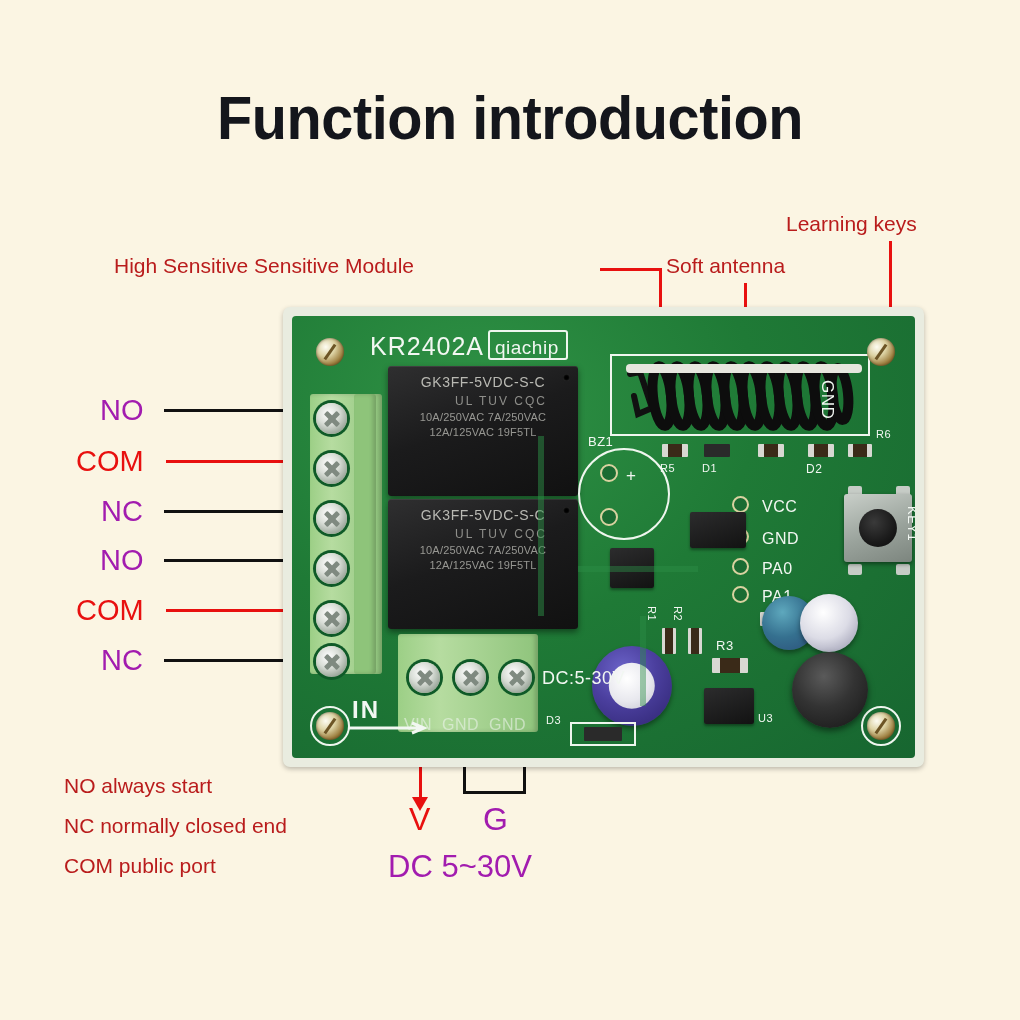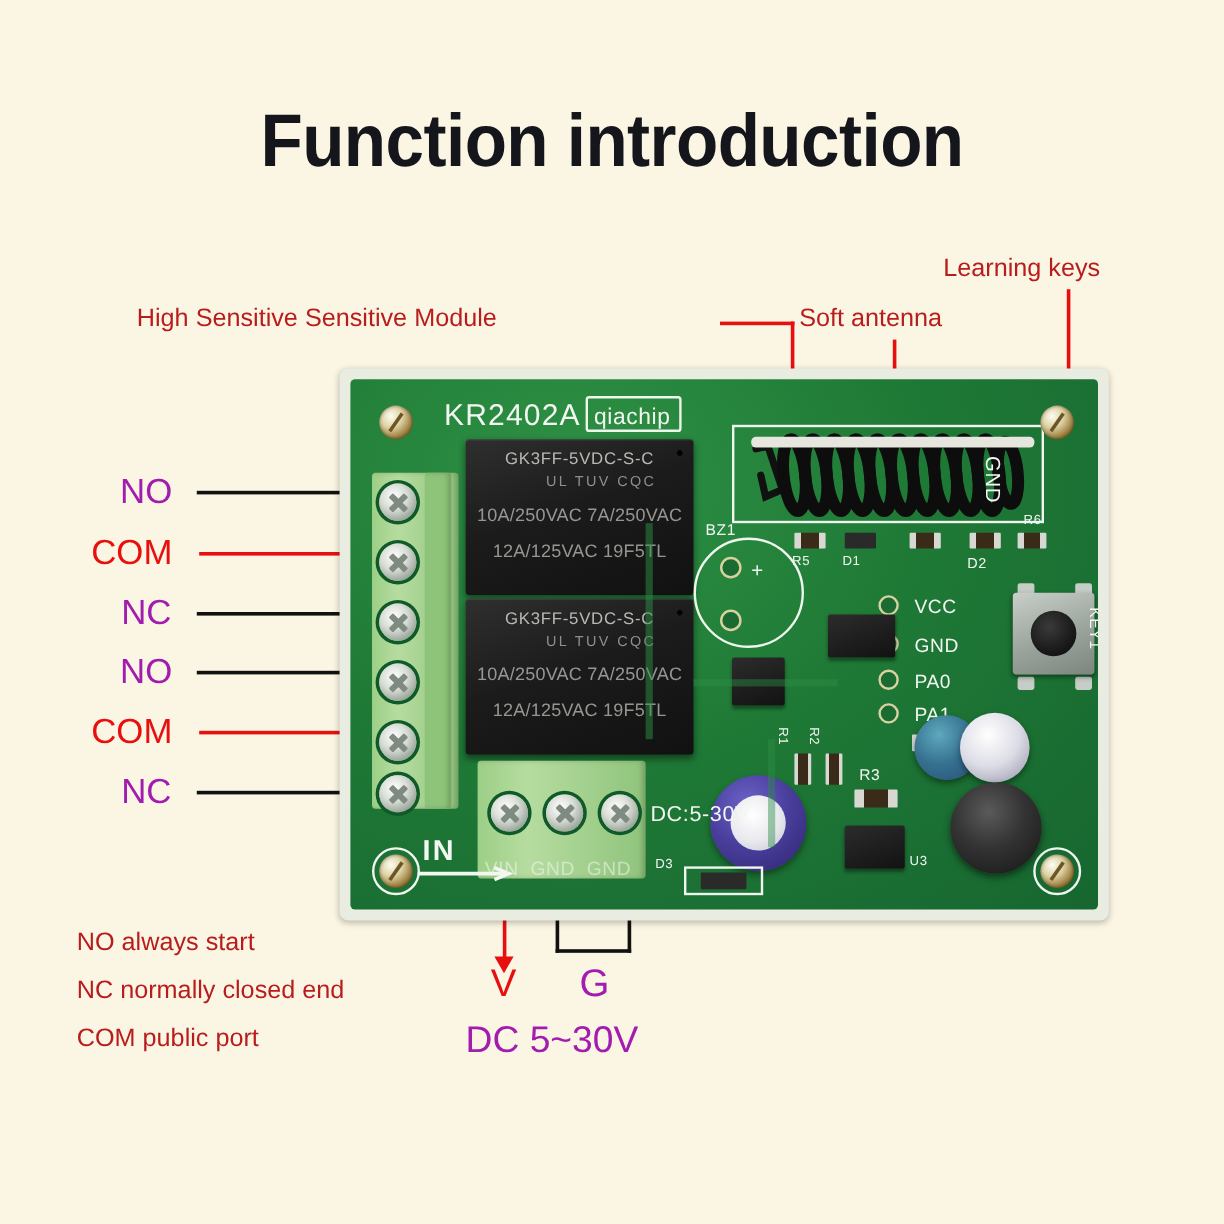--- a/index.html
+++ b/index.html
@@ -117,21 +117,21 @@
     position: absolute;
     background: linear-gradient(160deg,#2f2f30 0%,#1b1b1c 45%,#111 100%);
     border-radius: 3px;
     box-shadow: 0 3px 6px rgba(0,0,0,.45), inset 0 1px 0 rgba(255,255,255,.09);
     color: #b9b9b3;
     font-size: 14px;
     text-align: center;
     padding-top: 8px;
     letter-spacing: .6px;
   }
-  .relay .mk { font-size: 15px; opacity: .78; margin-top: 13px; letter-spacing:.2px;}
+  .relay .mk { font-size: 11px; opacity: .78; margin-top: 3px; letter-spacing:.2px;}
   .relay .certs { font-size: 12px; opacity: .72; margin-top: 4px; letter-spacing:2px;padding-left:36px;}
   .relay::after {
     content:''; position:absolute; right:8px; top:8px; width:7px; height:7px;
     border-radius:50%; background:#000; box-shadow: inset 0 0 2px #555;
   }
 
   
   #antenna { position: absolute; }
   
   .ecap {
@@ -300,21 +300,21 @@
       <div class="silk" style="left:334px; top:150px; font-size:17px;">+</div>
 
       <div class="smd res" style="left:370px; top:128px; width:26px; height:13px;"></div>
       <div class="silk" style="left:368px; top:146px; font-size:11px;">R5</div>
       <div class="smd dark" style="left:412px; top:128px; width:26px; height:13px;"></div>
       <div class="silk" style="left:410px; top:146px; font-size:11px;">D1</div>
       <div class="smd res" style="left:466px; top:128px; width:26px; height:13px;"></div>
       <div class="smd res" style="left:516px; top:128px; width:26px; height:13px;"></div>
       <div class="silk" style="left:514px; top:146px; font-size:12px;text-align:right;">D2</div>
       <div class="smd res" style="left:556px; top:128px; width:24px; height:13px;"></div>
-      <div class="silk" style="left:561px; top:112px; font-size:11px;">R6</div>
+      <div class="silk" style="left:584px; top:112px; font-size:11px;">R6</div>
 
       <div class="silk" style="left:545px; top:64px; font-size:17px; transform: rotate(90deg); transform-origin: left top;">GND</div>
 
       <div class="silk" style="left:470px; top:182px; font-size:16px;">VCC</div>
       <div class="silk" style="left:470px; top:214px; font-size:16px;">GND</div>
       <div class="silk" style="left:470px; top:244px; font-size:16px;">PA0</div>
       <div class="silk" style="left:470px; top:272px; font-size:16px;">PA1</div>
       <div class="via" style="left:440px; top:180px; width:17px; height:17px;"></div>
       <div class="via" style="left:440px; top:212px; width:17px; height:17px;"></div>
       <div class="via" style="left:440px; top:242px; width:17px; height:17px;"></div>

